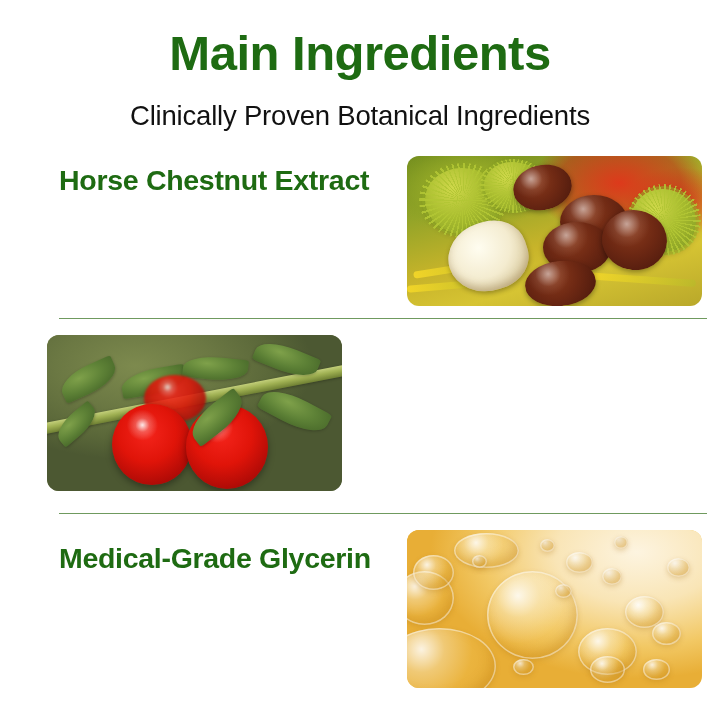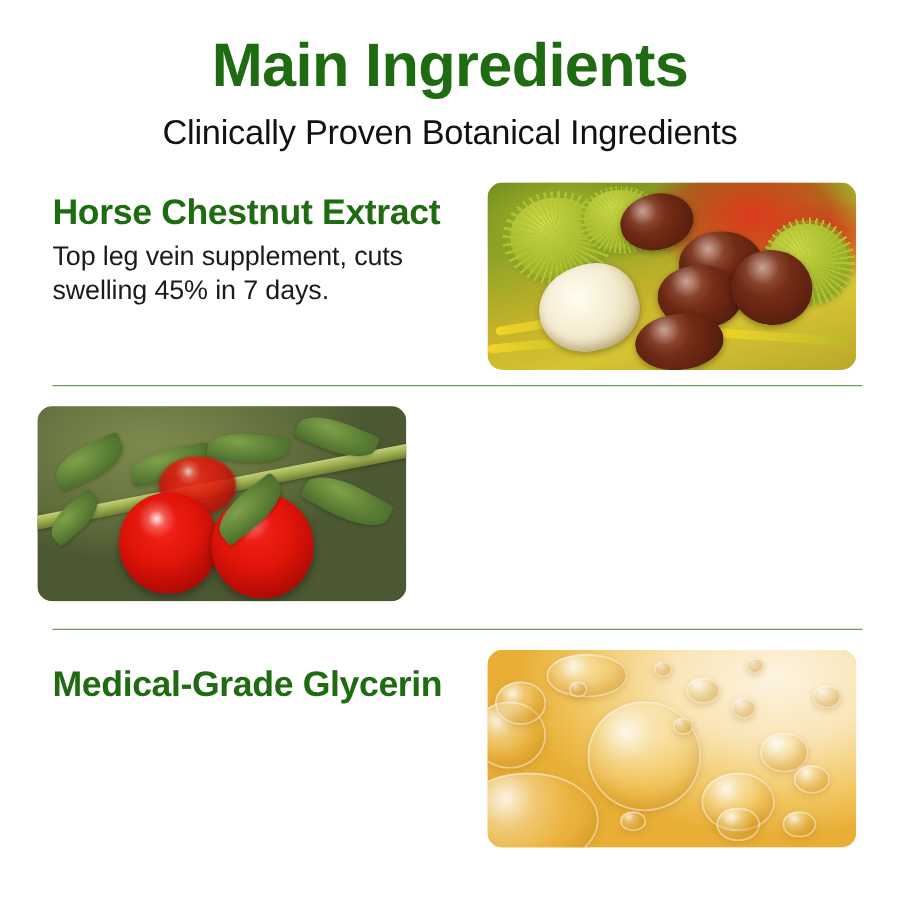--- a/index.html
+++ b/index.html
@@ -30,32 +30,32 @@
   }
   .main-title {
     margin: 0;
     color: #1e6b12;
     font-size: 49px;
     font-weight: 700;
     letter-spacing: -0.5px;
     line-height: 1.12;
   }
   .subtitle {
-    margin: 8px 0 0 0;
+    margin: 18px 0 0 0;
     color: #111111;
     font-size: 27.5px;
     font-weight: 400;
     letter-spacing: -0.2px;
     line-height: 1.2;
   }
 
   
   .ingredients {
     margin-top: 18px;
-    padding: 0 30px;
+    padding: 0 47px;
   }
   .ingredient-row {
     display: flex;
     align-items: flex-start;
     gap: 16px;
   }
   .ingredient-row.row-1 { min-height: 152px; }
   .ingredient-row.row-2 { min-height: 170px; }
   .ingredient-row.row-3 { min-height: 168px; }
 
@@ -256,21 +256,20 @@
   <div class="header">
     <h1 class="main-title">Main Ingredients</h1>
     <p class="subtitle">Clinically Proven Botanical Ingredients</p>
   </div>
 
   <div class="ingredients">
 
     <div class="ingredient-row row-1">
       <div class="ingredient-text">
         <h2 class="ingredient-name">Horse Chestnut Extract</h2>
-        <p class="ingredient-desc">Top leg vein supplement, cuts swelling 45% in 7 days.</p>
       </div>
       <div class="ingredient-photo">
         <div class="photo-layer photo-chestnut">
           <div class="husk h1">
               <div class="spikes"></div>
             </div>
           <div class="husk h2">
               <div class="spikes"></div>
             </div>
           <div class="husk h3">

